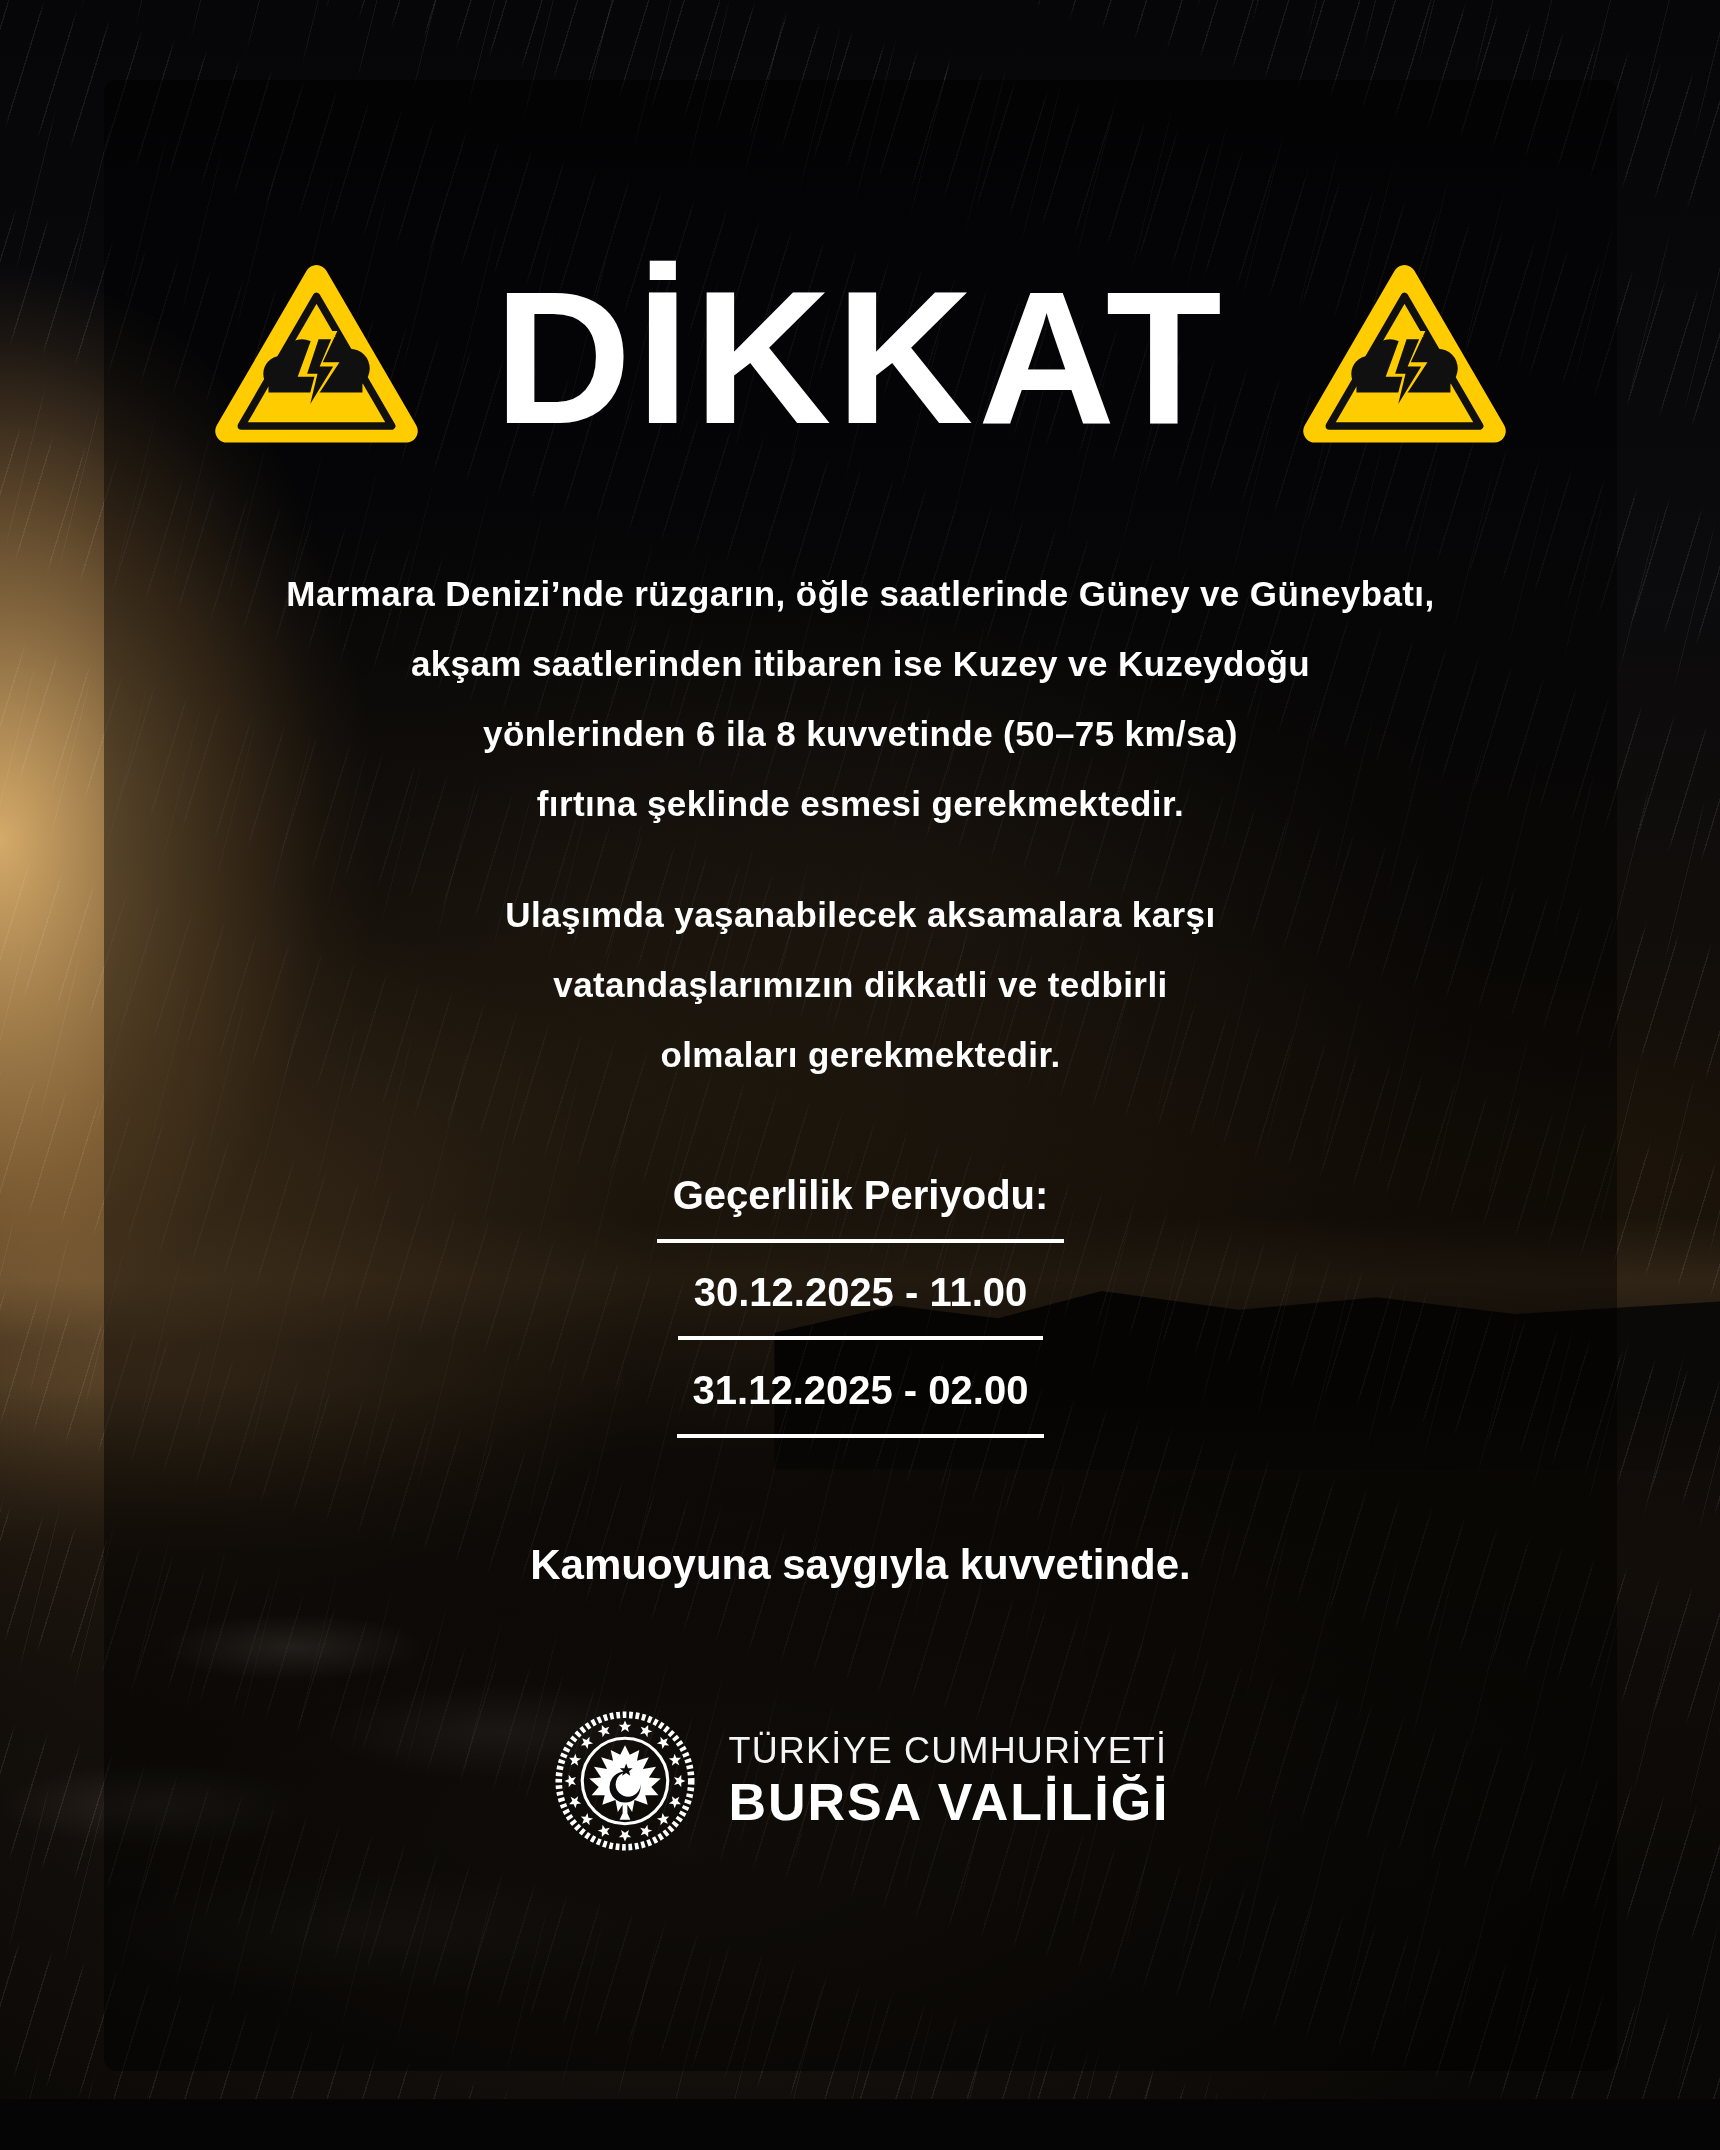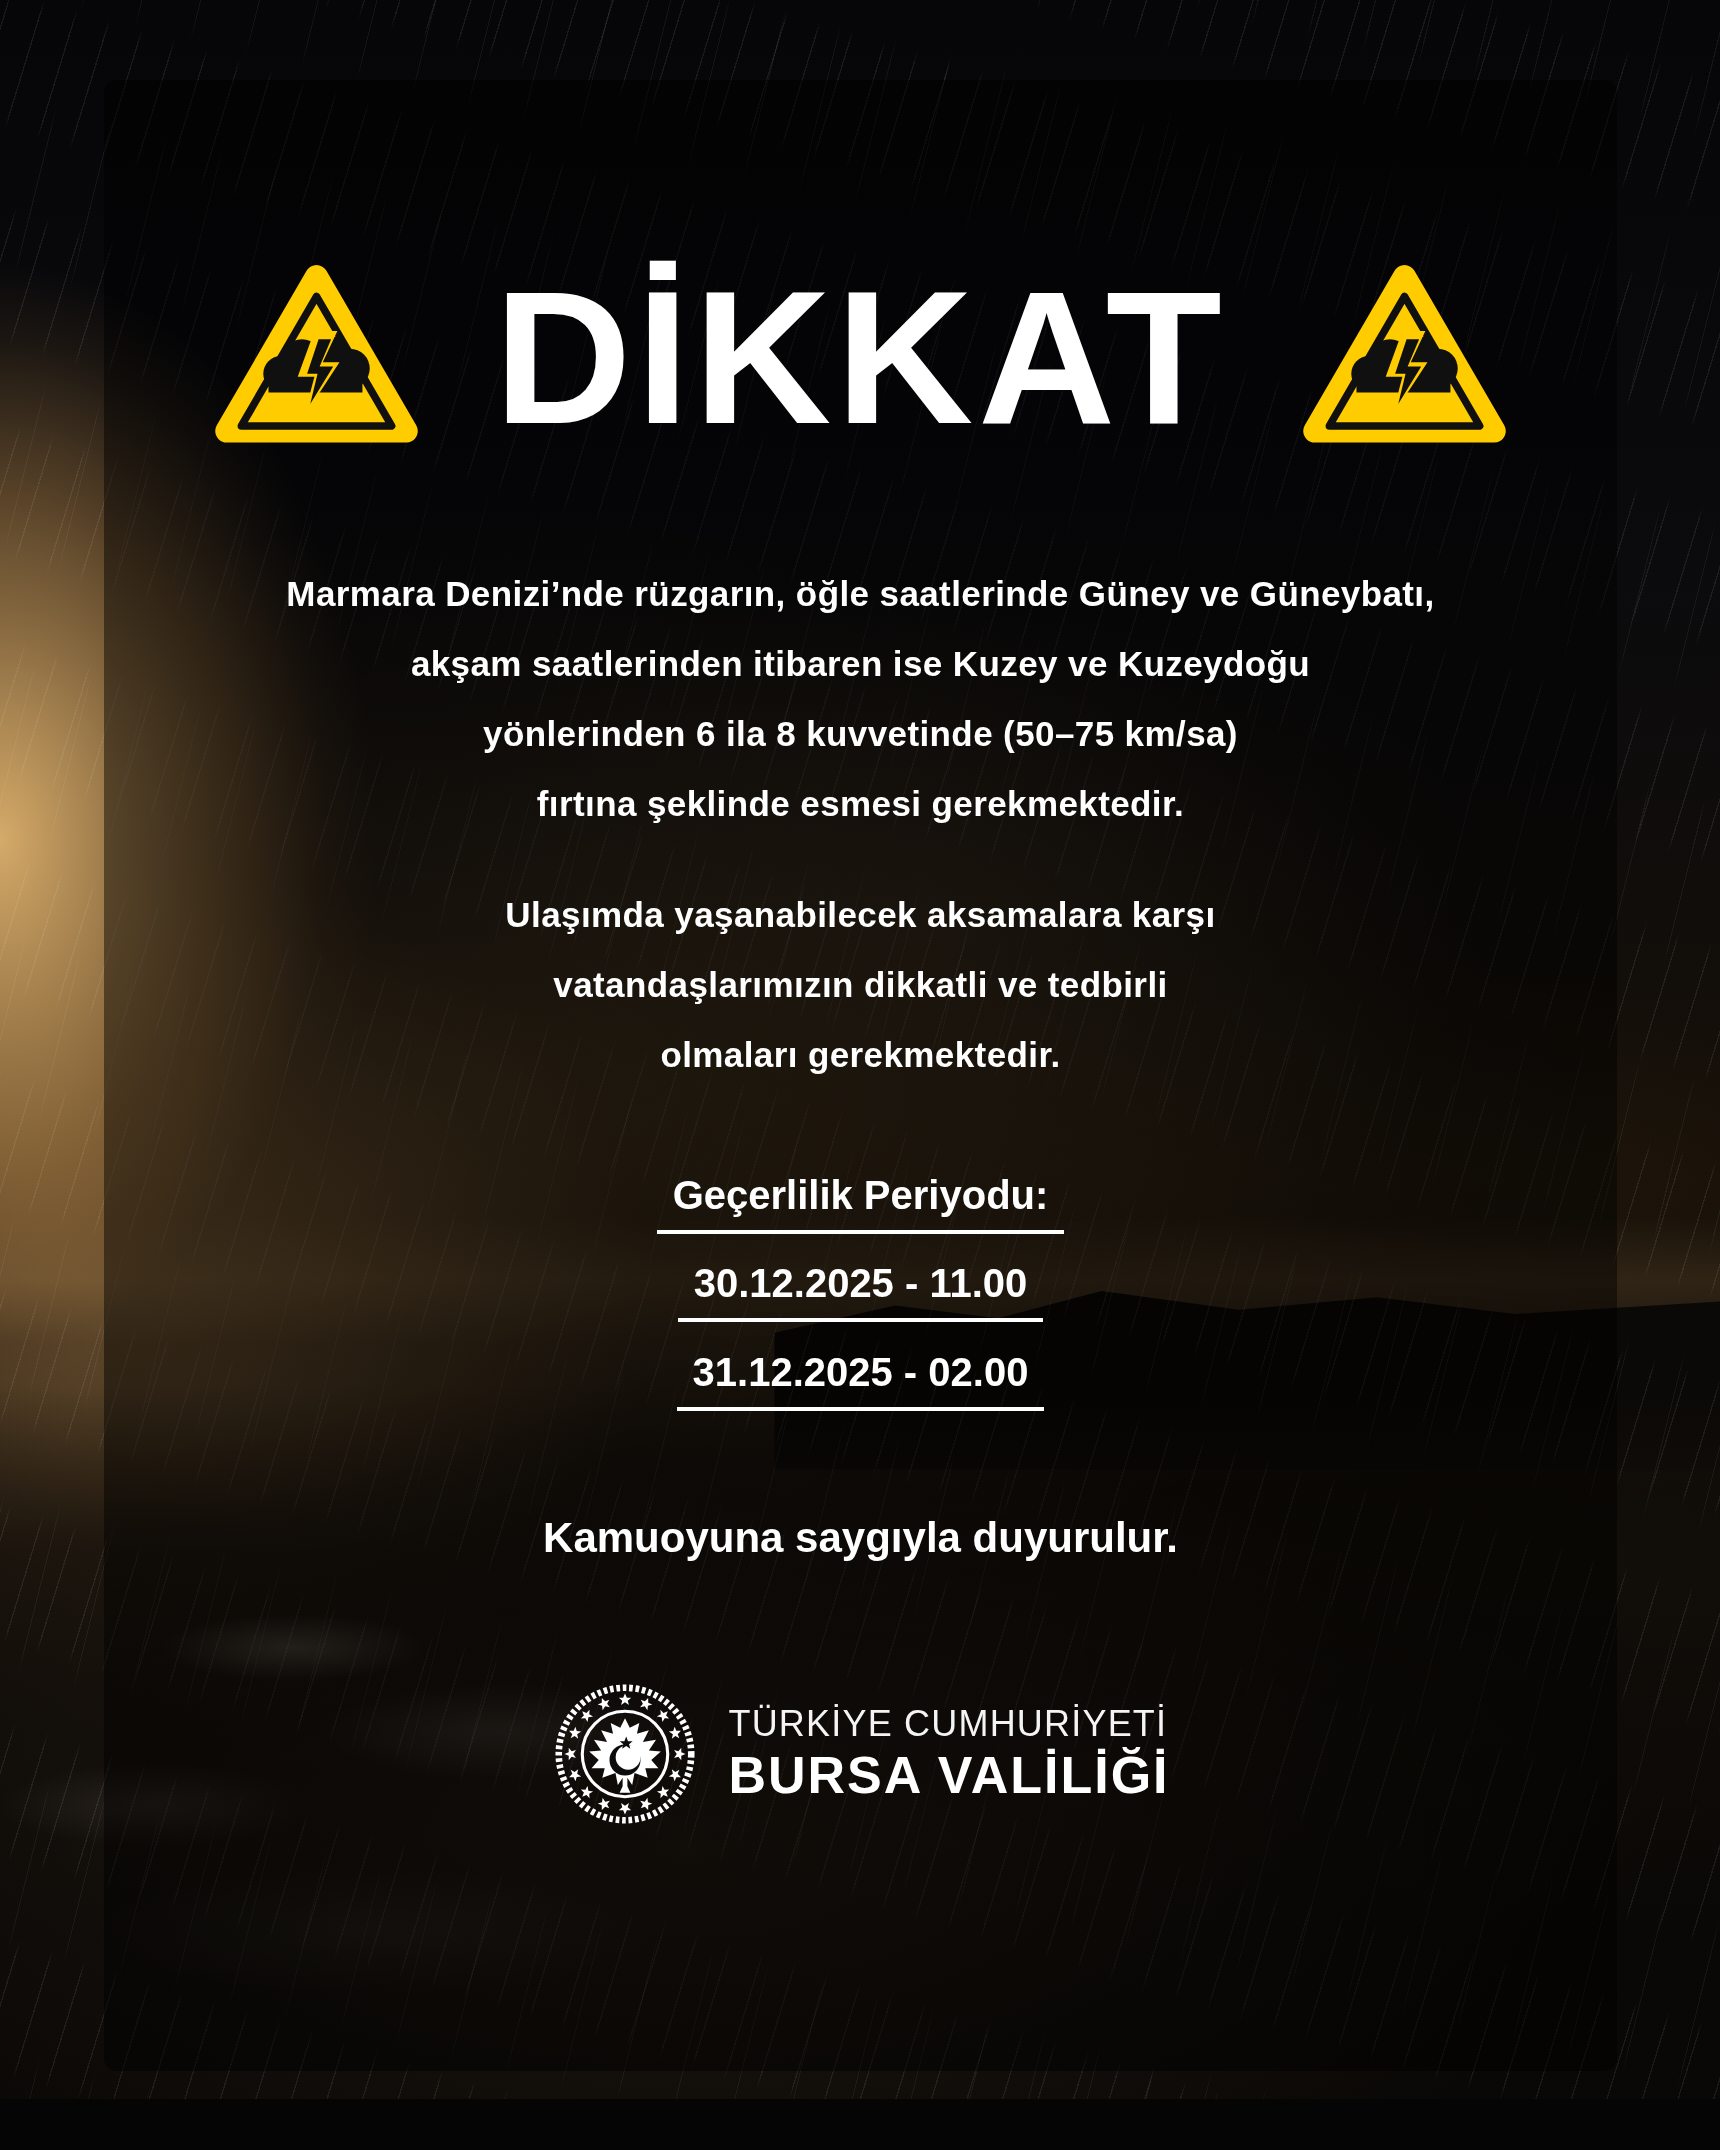--- a/index.html
+++ b/index.html
@@ -73,21 +73,21 @@
   }
   
   .para{font-size:35px; font-weight:700; line-height:70px; letter-spacing:0.4px;}
   .para-1{margin-top:107px;}
   .para-2{margin-top:41px;}
   
   .validity{margin-top:70px; font-size:40px; font-weight:700; line-height:70px;}
   .validity .row{display:block; margin-bottom:0;}
   .u{
     display:inline-block; border-bottom:4px solid #fff;
-    padding:0 16px 10px 16px; line-height:49px; margin-bottom:14.3px;
+    padding:0 16px 19px 16px; line-height:49px; margin-bottom:14.3px;
   }
   .closing{margin-top:89px; font-size:42px; font-weight:700;}
   
   .footer{margin-top:118px; display:flex; align-items:center; justify-content:center; gap:29px;}
   .emblem{width:148px; height:148px; flex:0 0 auto;}
   .org{display:flex; flex-direction:column; align-items:flex-start; text-align:left;}
   .org-line1{font-size:36px; font-weight:400; letter-spacing:1.2px; line-height:1.25; color:#f4f4f4;}
   .org-line2{font-size:52px; font-weight:700; letter-spacing:2px; line-height:1.15;}
 </style>
 </head>
@@ -153,21 +153,21 @@
       <div>vatandaşlarımızın dikkatli ve tedbirli</div>
       <div>olmaları gerekmektedir.</div>
     </div>
 
     <div class="validity">
       <div class="row"><span class="u">Geçerlilik Periyodu:</span></div>
       <div class="row"><span class="u">30.12.2025 - 11.00</span></div>
       <div class="row"><span class="u">31.12.2025 - 02.00</span></div>
     </div>
 
-    <div class="closing">Kamuoyuna saygıyla duyurulur.</div>
+    <div class="closing">Kamuoyuna saygıyla kuvvetinde.</div>
 
     <div class="footer">
       <svg class="emblem" viewBox="-62 -62 124 124" aria-hidden="true">
         <defs>
           <path id="star16" d="M0,-5.2 L1.55,-1.65 L5.2,-1.65 L2.3,0.8 L3.3,4.4 L0,2.1 L-3.3,4.4 L-2.3,0.8 L-5.2,-1.65 L-1.55,-1.65 Z" fill="#fff"></path>
         </defs>
         <circle r="55.5" fill="none" stroke="#fff" stroke-width="5.5" stroke-dasharray="3.1 2.3"></circle>
         <circle r="35.8" fill="none" stroke="#fff" stroke-width="2.6"></circle>
         <g>
           <use href="#star16" transform="rotate(0)   translate(0,-45.5)"></use>

